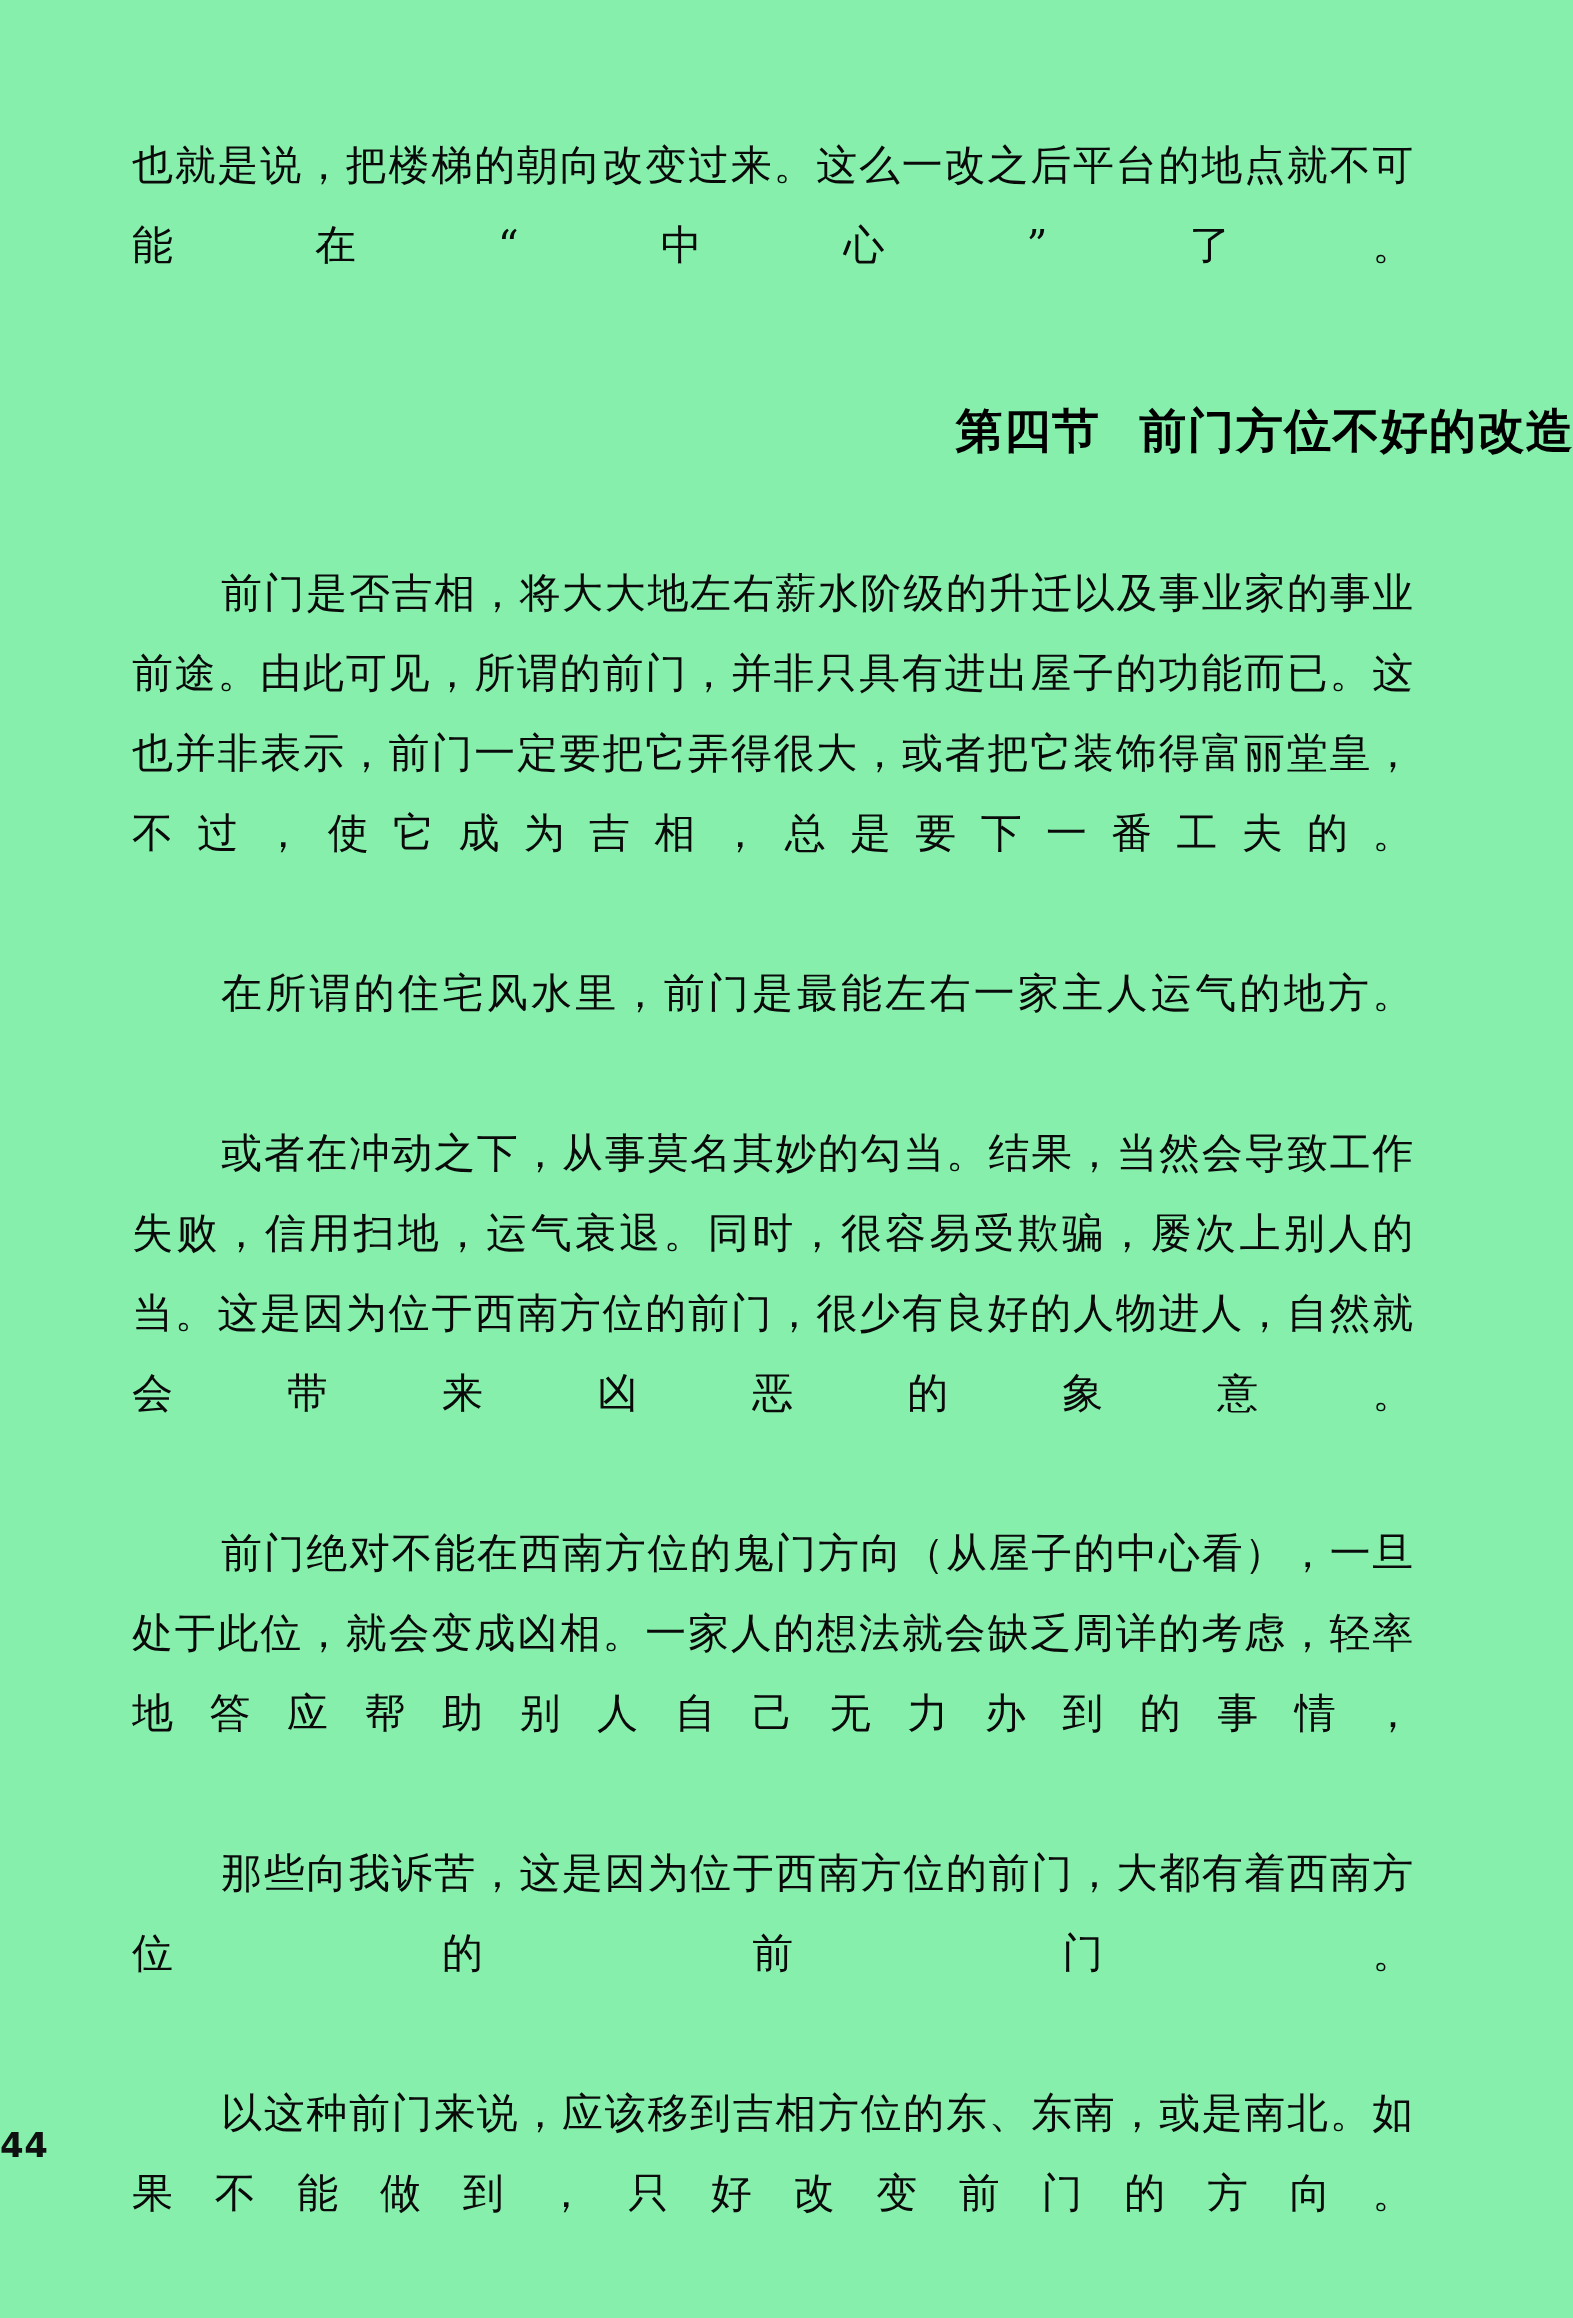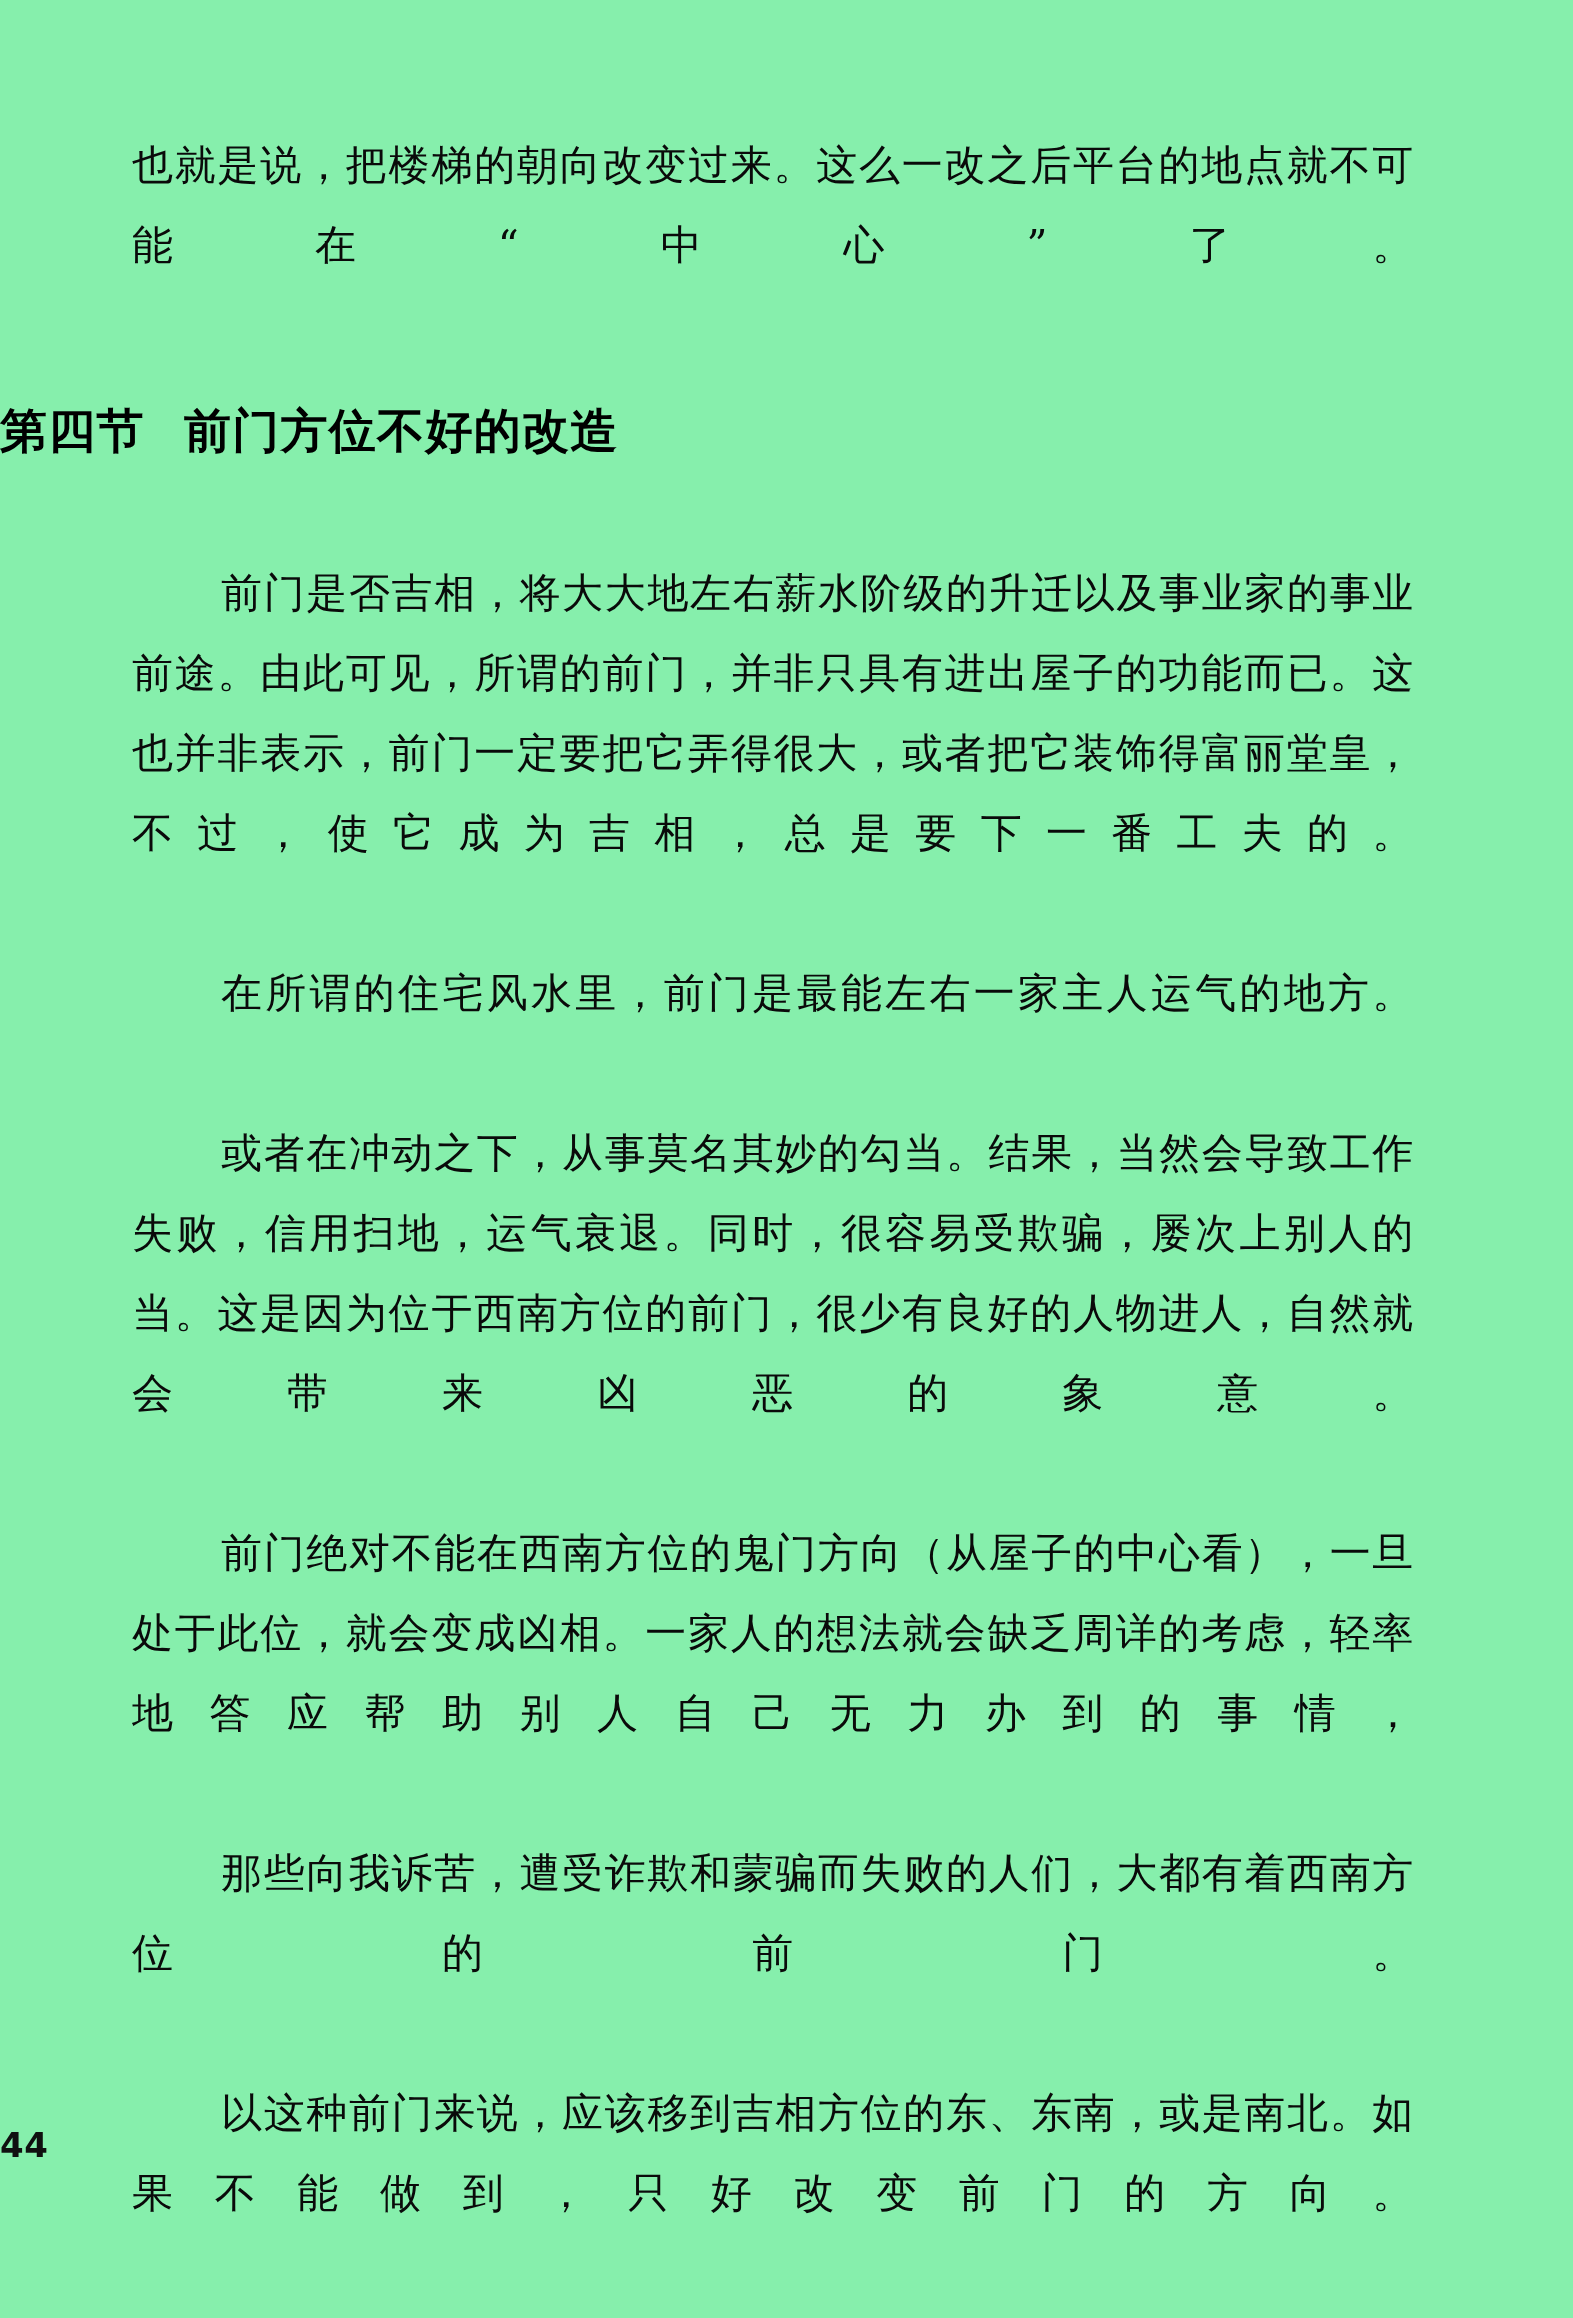--- a/index.html
+++ b/index.html
@@ -40,21 +40,21 @@
     display: inline-block;
     width: 100%;
   }
 
   
   .section-heading {
     position: absolute;
     left: 0;
     top: 398px;
     width: 1574px;
-    text-align: left;
+    text-align: right;
     font-size: 47px;
     line-height: 65px;
     font-weight: bold;
     letter-spacing: 1.3px;
     color: #000000;
     font-family: "DejaVu Sans", "Liberation Sans", sans-serif;
   }
 
   .heading-gap {
     display: inline-block;
@@ -95,21 +95,21 @@
 
   <div class="section-heading">
     <span>第四节</span><span class="heading-gap"></span><span>前门方位不好的改造</span>
   </div>
 
   <div class="block" id="block-body">
     <p class="para indent">前门是否吉相，将大大地左右薪水阶级的升迁以及事业家的事业前途。由此可见，所谓的前门，并非只具有进出屋子的功能而已。这也并非表示，前门一定要把它弄得很大，或者把它装饰得富丽堂皇，不过，使它成为吉相，总是要下一番工夫的。</p>
     <p class="para indent">在所谓的住宅风水里，前门是最能左右一家主人运气的地方。</p>
     <p class="para indent">或者在冲动之下，从事莫名其妙的勾当。结果，当然会导致工作失败，信用扫地，运气衰退。同时，很容易受欺骗，屡次上别人的当。这是因为位于西南方位的前门，很少有良好的人物进人，自然就会带来凶恶的象意。</p>
     <p class="para indent">前门绝对不能在西南方位的鬼门方向（从屋子的中心看），一旦处于此位，就会变成凶相。一家人的想法就会缺乏周详的考虑，轻率地答应帮助别人自己无力办到的事情，</p>
-    <p class="para indent">那些向我诉苦，遭受诈欺和蒙骗而失败的人们，大都有着西南方位的前门。</p>
+    <p class="para indent">那些向我诉苦，这是因为位于西南方位的前门，大都有着西南方位的前门。</p>
     <p class="para indent">以这种前门来说，应该移到吉相方位的东、东南，或是南北。如果不能做到，只好改变前门的方向。</p>
     <p class="para indent">如果在西南方位的话，可以根据前门的方向，使门面朝向西或西北。这一点是很容易做到的。必须特别注意的是，勿使前门的出入口在西南方位的四隅线上面即可。</p>
   </div>
 
   <div class="folio">44</div>
 
 </div>
 
 
 </body></html>

